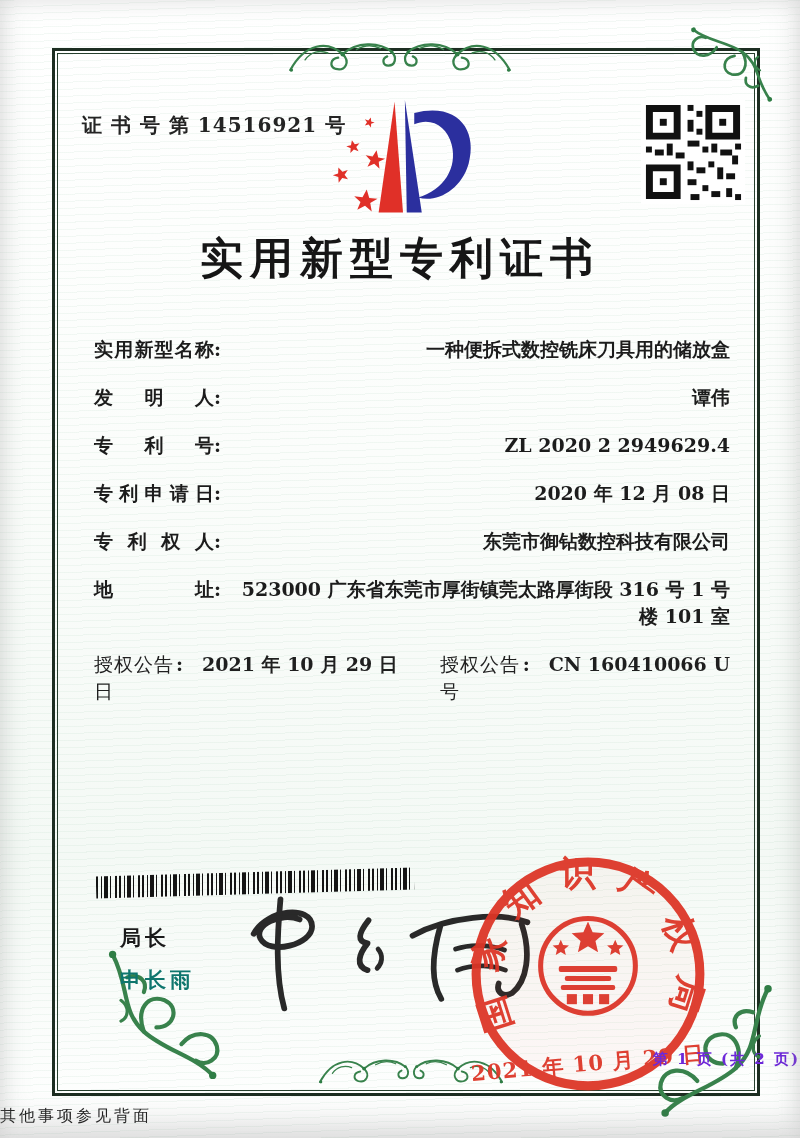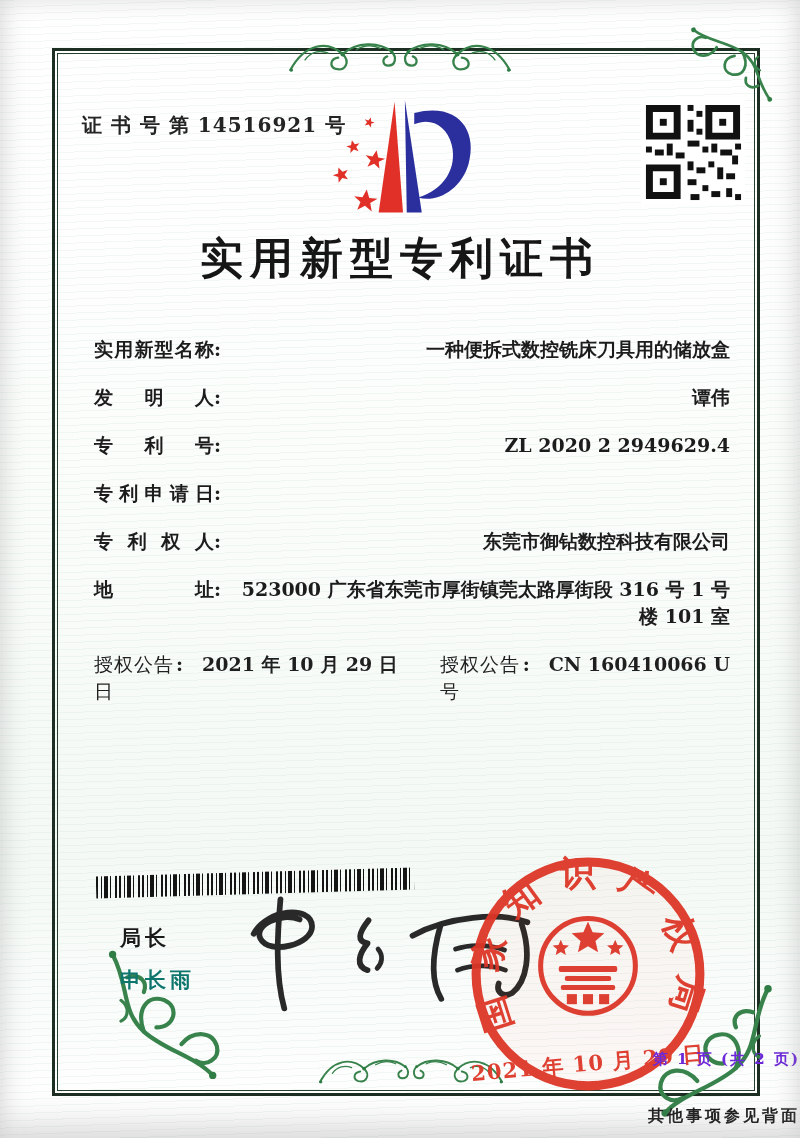--- a/index.html
+++ b/index.html
@@ -75,22 +75,22 @@
 
   .signature { position:absolute; left:212px; top:884px; width:336px; height:134px; }
 
   .seal { position:absolute; left:462px; top:853px; width:252px; height:252px; opacity:.94; }
 
   .page-no {
     position:absolute; left:0; top:1050px; width:100%; text-align:right;
     font-size:15px; letter-spacing:2px; font-weight:600; color:#6d28d9;
   }
   .back-note {
-    position:absolute; left:0; top:1106px; width:100%; text-align:right;
-    font-size:16px; letter-spacing:3px; font-weight:700; color:#1d1d1d;
+    position:absolute; left:0; top:1106px; width:100%; text-align:left;
+    font-size:16px; letter-spacing:3px; font-weight:400; color:#1d1d1d;
   }
 
   .ornament { position:absolute; pointer-events:none; }
 </style>
 </head>
 <body>
 
 <div class="paper-texture"></div>
 
 <svg width="0" height="0" style="position:absolute">
@@ -221,20 +221,21 @@
     <span class="field-value">谭伟</span>
   </div>
   <div class="field-row">
     <span class="field-label">专利号</span>
       <span class="field-colon">:</span>
     <span class="field-value">ZL 2020 2 2949629.4</span>
   </div>
   <div class="field-row">
     <span class="field-label">专利申请日</span>
       <span class="field-colon">:</span>
+    <span class="field-value">2020 年 12 月 08 日</span>
   </div>
   <div class="field-row">
     <span class="field-label">专利权人</span>
       <span class="field-colon">:</span>
     <span class="field-value">东莞市御钻数控科技有限公司</span>
   </div>
   <div class="field-row">
     <span class="field-label">地址</span>
       <span class="field-colon">:</span>
     <span class="field-value">523000 广东省东莞市厚街镇莞太路厚街段 316 号 1 号楼 101 室</span>

